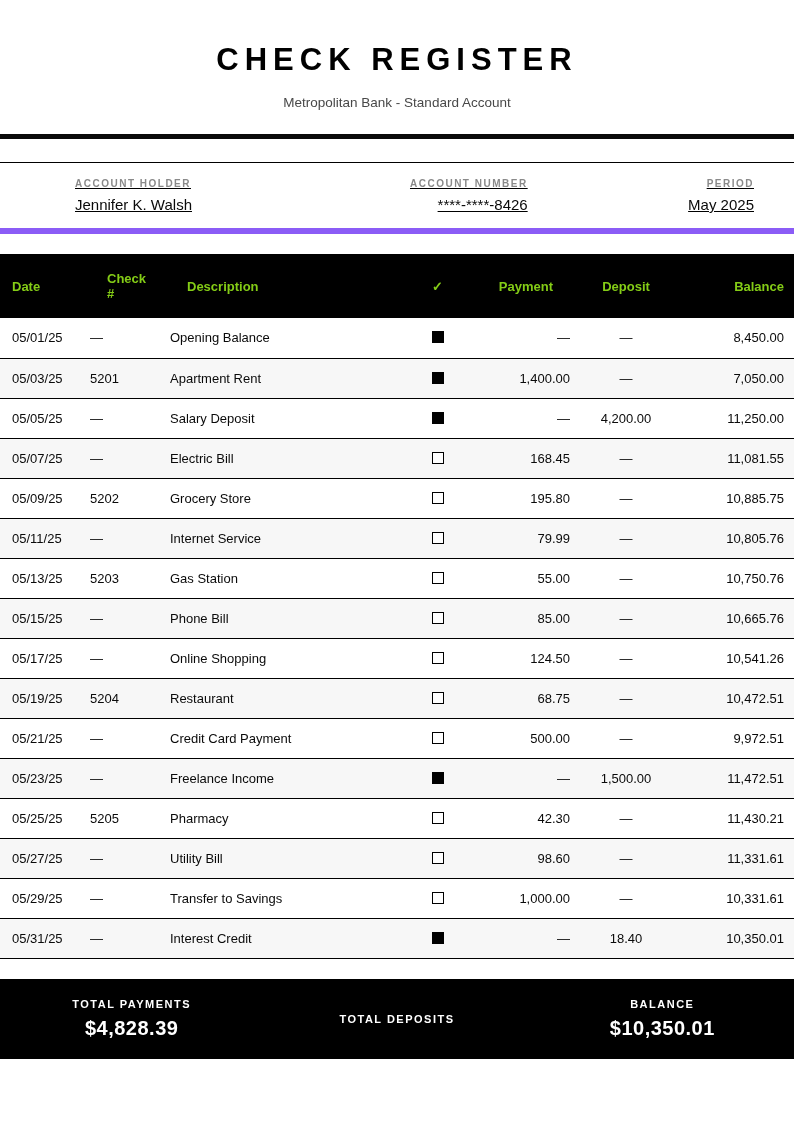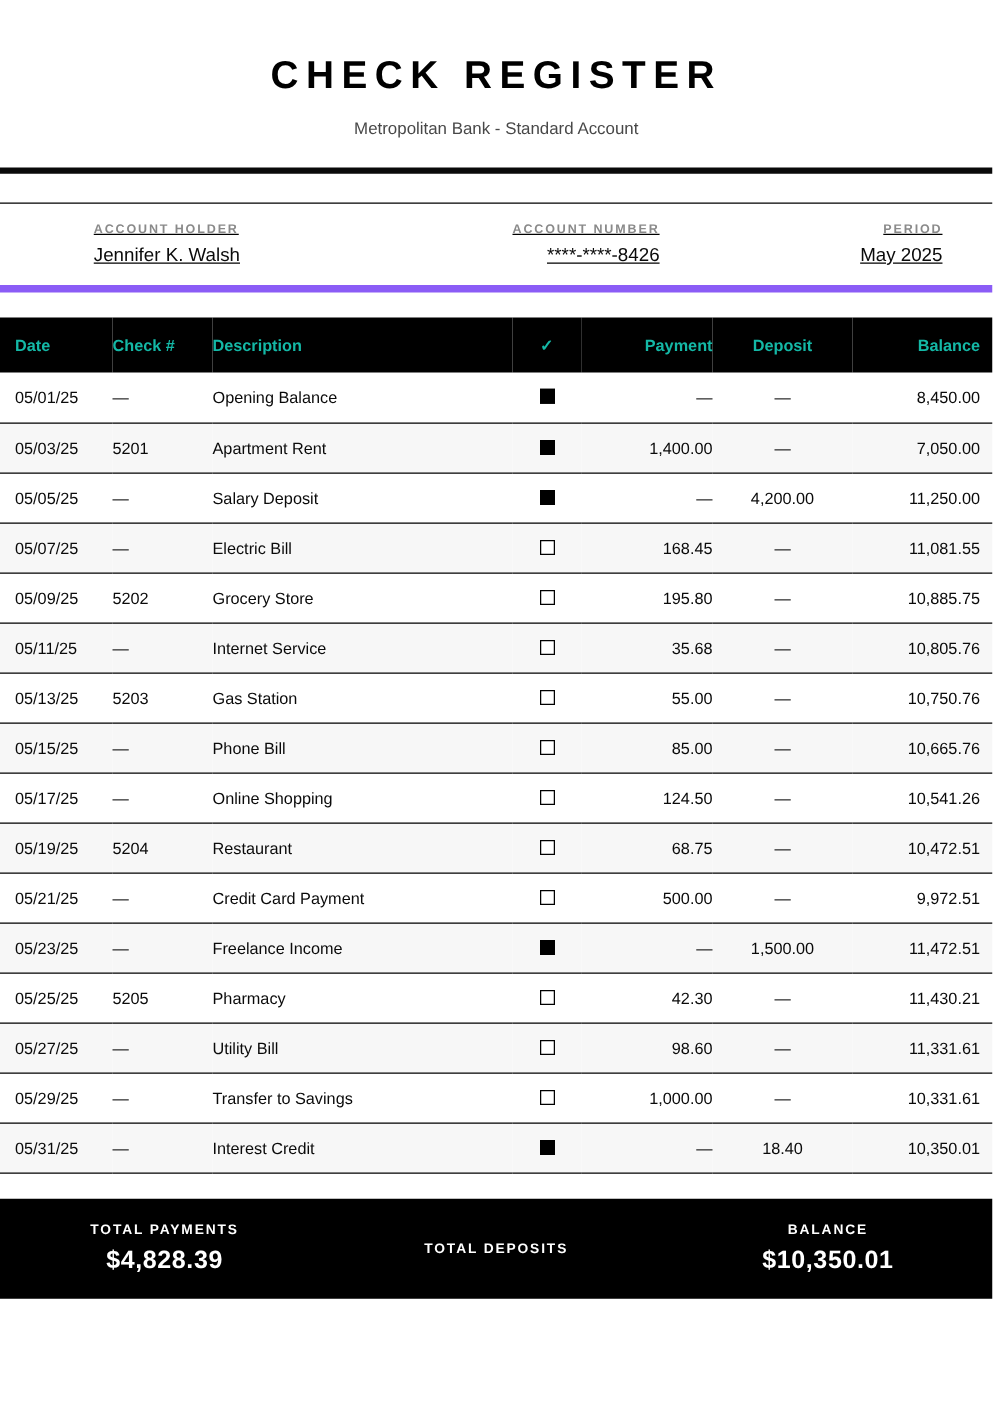--- a/index.html
+++ b/index.html
@@ -35,23 +35,23 @@
     font-size: 10px; font-weight: bold; letter-spacing: 1.5px; color: #8a8a8a;
   }
   .account-value { font-size: 15px; margin-top: 7px; color: #0a0a0a; }
 
   table.register {
     width: 100%; border-collapse: collapse;
     margin-top: 20px;
     font-size: 13px;
   }
   table.register thead th {
-    background: #000; color: #14b8a6;
+    background: #000; color: #84cc16;
     font-weight: bold; font-size: 13px;
-    height: 44px; padding: 0;
+    height: 44px; padding: 17px;
   }
   table.register tbody td {
     height: 40px; padding: 0;
     border-bottom: 1px solid #000;
     color: #0a0a0a;
   }
   table.register tbody tr:nth-child(even) { background: #f7f7f7; }
 
   .c-date  { width: 90px;  text-align: left;  padding-left: 12px !important; }
   .c-check { width: 80px;  text-align: left; }
@@ -182,21 +182,21 @@
       <td class="c-bal">10,885.75</td>
     </tr>
 
     <tr>
       <td class="c-date">05/11/25</td>
       <td class="c-check">—</td>
       <td class="c-desc">Internet Service</td>
       <td class="c-mark">
         <span class="checkbox"></span>
       </td>
-      <td class="c-pay">35.68</td>
+      <td class="c-pay">79.99</td>
       <td class="c-dep">—</td>
       <td class="c-bal">10,805.76</td>
     </tr>
 
     <tr>
       <td class="c-date">05/13/25</td>
       <td class="c-check">5203</td>
       <td class="c-desc">Gas Station</td>
       <td class="c-mark">
         <span class="checkbox"></span>

